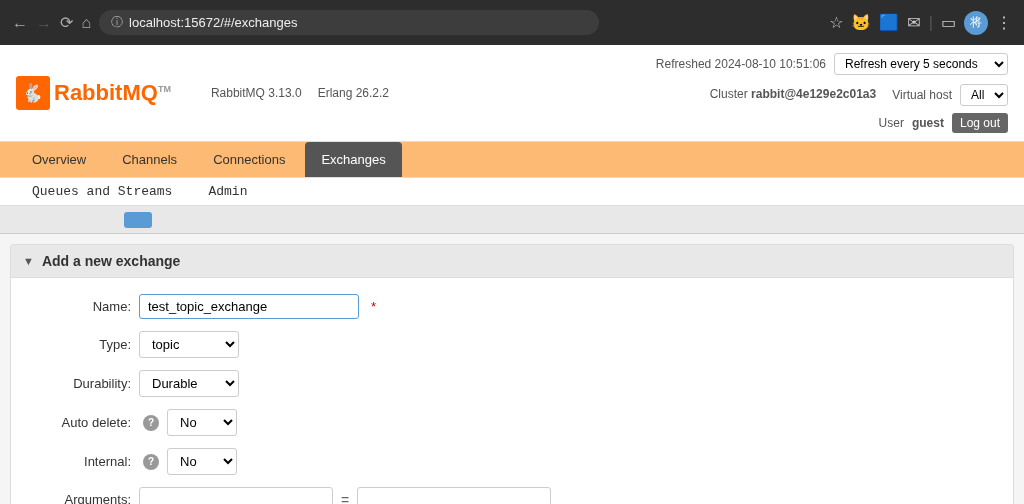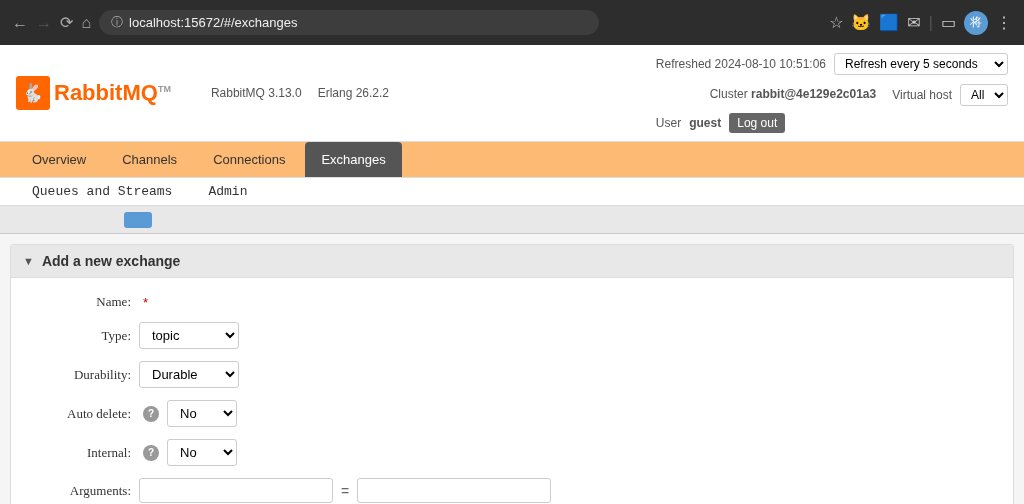--- a/index.html
+++ b/index.html
@@ -64,21 +64,21 @@
       font-weight: bold;
     }
     .logo-text { font-size: 22px; font-weight: bold; color: #333; }
     .logo-text span { color: #f60; }
     .logo-tm { font-size: 9px; color: #999; vertical-align: super; }
     .version-info { display: flex; align-items: center; gap: 16px; margin-left: 32px; color: #555; font-size: 12px; }
     .header-right { text-align: right; font-size: 12px; color: #555; }
     .header-right .refresh-row { display: flex; align-items: center; justify-content: flex-end; gap: 8px; margin-bottom: 9px; }
     .header-right .meta-row { display: flex; align-items: center; justify-content: flex-end; gap: 16px; }
     .header-right .cluster-row { margin-bottom: 2px; }
-    .header-right .user-row { display: flex; align-items: center; gap: 8px; }
+    .header-right .user-row { display: flex; align-items: center; gap: 8px; justify-content: flex-end; }
     .refresh-select {
       border: 1px solid #ccc;
       border-radius: 3px;
       padding: 2px 6px;
       font-size: 12px;
       background: #fff;
     }
     .vhost-select {
       border: 1px solid #ccc;
       border-radius: 3px;
@@ -184,21 +184,20 @@
       display: flex;
       align-items: center;
       margin-bottom: 12px;
       gap: 8px;
     }
     .form-label {
       text-align: right;
       min-width: 100px;
       font-size: 13px;
       color: #333;
-      font-family: Liberation Serif, serif;
     }
     .form-control {
       border: 1px solid #ccc;
       border-radius: 3px;
       padding: 4px 8px;
       font-size: 13px;
       min-width: 180px;
     }
     .required-star { color: #c00; margin-left: 4px; }
     .help-icon {
@@ -323,20 +322,21 @@
     <div class="section">
       <div class="section-header">
         <span class="toggle">▼</span>
         <span class="section-title">Add a new exchange</span>
       </div>
 
       <div class="form-body">
 
         <div class="form-row">
           <span class="form-label">Name:</span>
+          <input class="form-control" type="text" value="test_topic_exchange" style="min-width: 220px; background: rgb(255, 255, 255); border-color: rgb(91, 155, 213);">
           <span class="required-star">*</span>
         </div>
 
         <div class="form-row">
           <span class="form-label">Type:</span>
           <select class="form-control">
             <option>direct</option>
             <option>fanout</option>
             <option>headers</option>
             <option selected="">topic</option>

